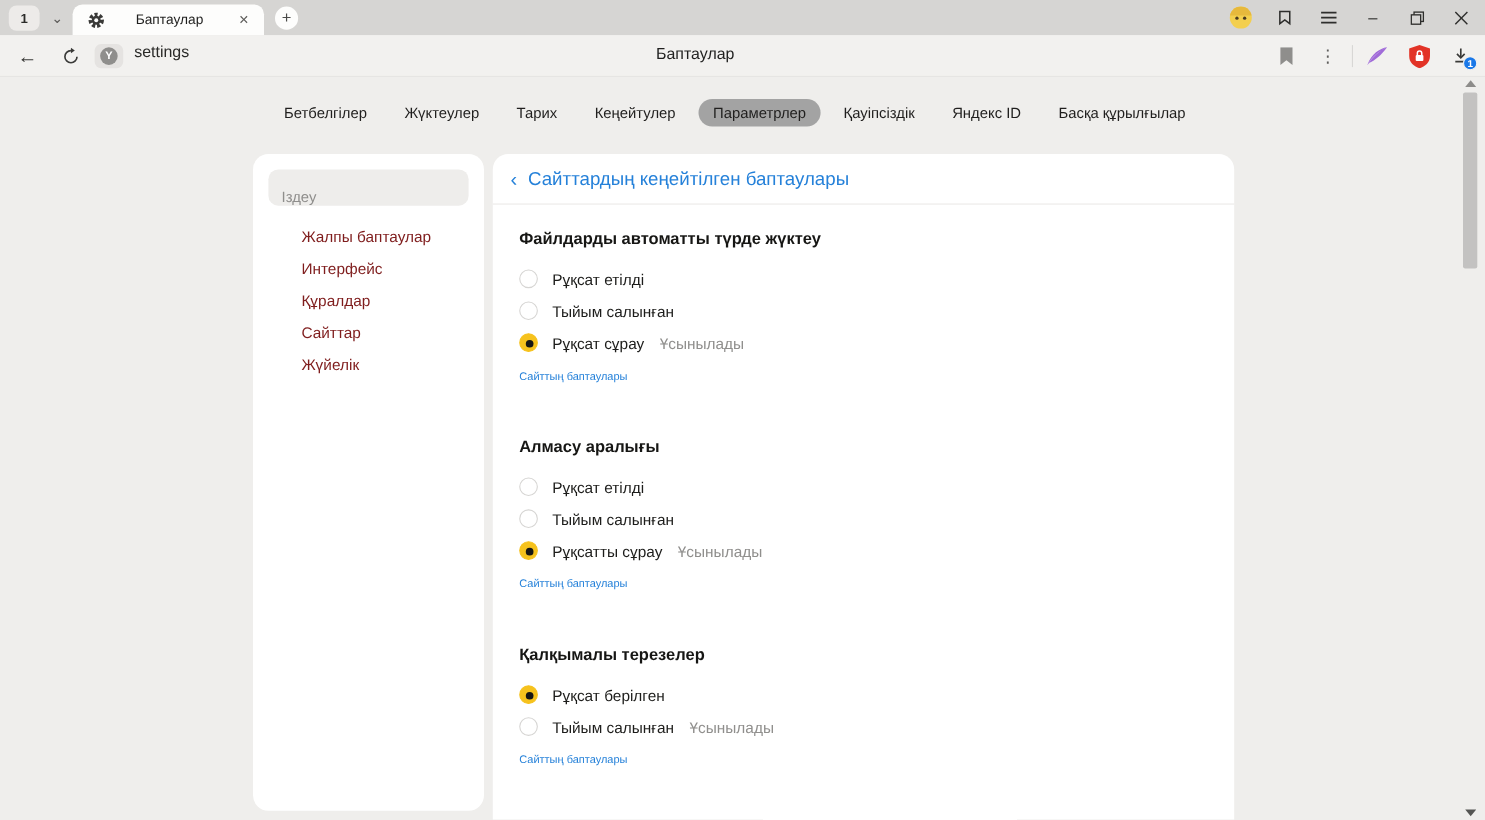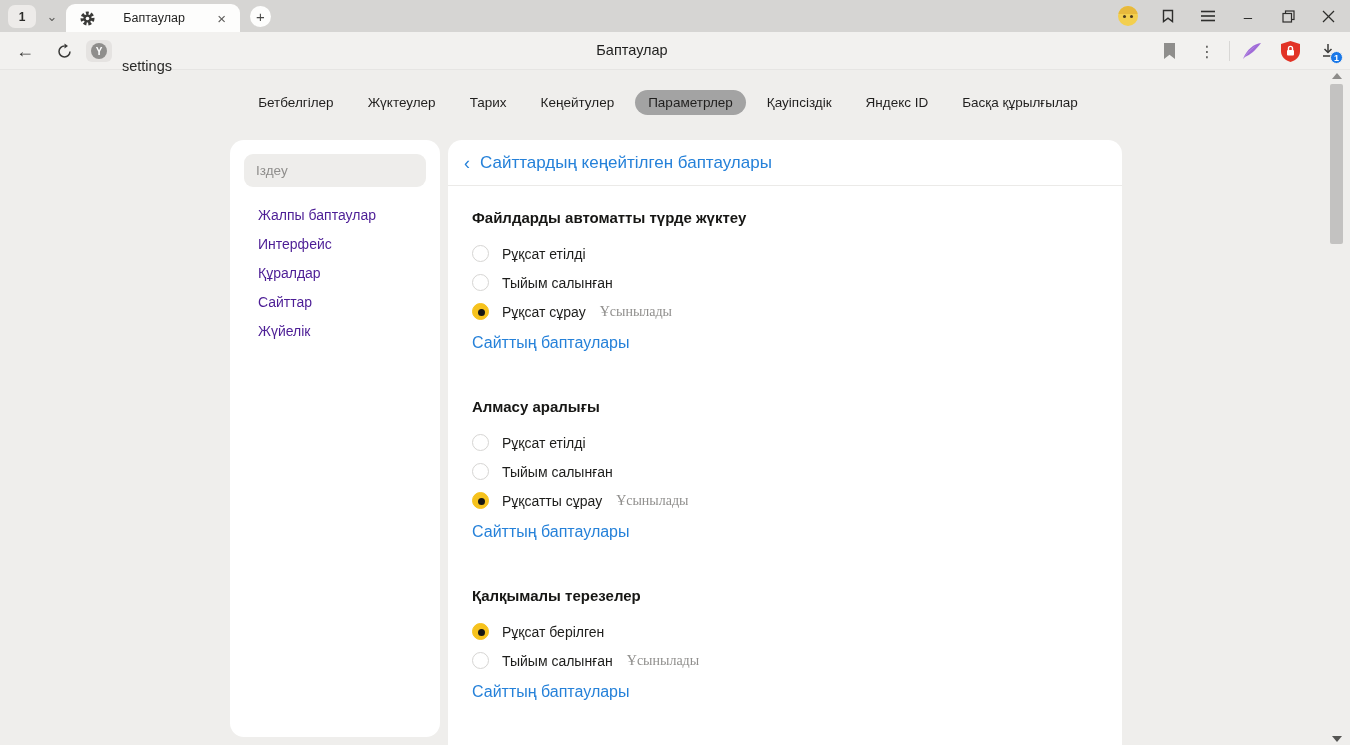--- a/index.html
+++ b/index.html
@@ -35,65 +35,65 @@
   .toolbar { position:absolute; top:32px; left:0; width:1350px; height:38px; background:#f2f1ef;
     border-bottom:1px solid #e6e5e3; }
   .nav-arrow { position:absolute; left:12px; top:7px; width:26px; height:24px; display:flex;
     align-items:center; justify-content:center; font-size:18px; color:#3a3a38; cursor:pointer; }
   .reload { position:absolute; left:52px; top:8px; width:24px; height:22px; display:flex;
     align-items:center; justify-content:center; cursor:pointer; }
   .favicon-chip { position:absolute; left:86px; top:8px; width:26px; height:22px; background:#e5e3e1;
     border-radius:6px; display:flex; align-items:center; justify-content:center; }
   .favicon-circle { width:16px; height:16px; border-radius:50%; background:#8f8e8c; color:#fff;
     font-size:10px; font-weight:700; display:flex; align-items:center; justify-content:center; }
-  .url-text { position:absolute; left:122px; top:26px; font-size:14.5px; color:#2a2a28; }
+  .url-text { position:absolute; left:122px; top:8px; font-size:14.5px; color:#2a2a28; }
   .omni-title { position:absolute; left:632px; top:10px; transform:translateX(-50%);
     font-size:14.5px; color:#1f1f1e; }
   .toolbar-right { position:absolute; right:6px; top:0; height:38px; display:flex; align-items:center; gap:6px; }
   .tbar-btn { width:32px; height:30px; display:flex; align-items:center; justify-content:center; cursor:pointer; position:relative; }
   .dots { font-size:16px; color:#5f5e5c; }
   .vdivider { width:1px; height:20px; background:#d8d7d5; }
   .dl-badge { position:absolute; right:1px; bottom:2px; width:13px; height:13px; border-radius:50%;
     background:#1a78e8; color:#fff; font-size:9px; font-weight:700; display:flex; align-items:center;
     justify-content:center; border:1px solid #f2f1ef; }
   
   .settings-nav { position:absolute; top:90px; left:0; width:1336px; display:flex; justify-content:center;
     align-items:flex-start; gap:8px; }
   .snav-item { font-size:13.5px; color:#201f1e; padding:5px 13px; border-radius:14px; cursor:pointer; white-space:nowrap; }
   .snav-item.active { background:#a3a3a3; }
   
   .sidebar-card { position:absolute; left:230px; top:140px; width:210px; height:597px;
     background:#ffffff; border-radius:14px; }
   .search-box { margin:14px; width:182px; height:33px; background:#eeedeb; border-radius:9px;
-    display:flex; align-items:center; }
+    display:flex; align-items:flex-end; }
   .search-box input { border:0; outline:0; background:transparent; width:100%; padding:0 12px;
     font-size:13.5px; font-family:inherit; color:#1d1d1b; }
   .search-box input::placeholder { color:#8f8e8c; }
   .side-list { margin-top:14px; }
-  .side-item { padding:7px 0 7px 28px; font-size:14px; color:#4c1d95; cursor:pointer; line-height:15px; }
+  .side-item { padding:7px 0 7px 28px; font-size:14px; color:#7f1d1d; cursor:pointer; line-height:15px;margin-left:16px; }
   .main-card { position:absolute; left:448px; top:140px; width:674px; height:650px;
     background:#ffffff; border-radius:14px 14px 0 0; }
   .main-header { display:flex; align-items:center; gap:10px; padding:13px 28px 12px 16px;
     border-bottom:1px solid #ebeae8; color:#2581d9; cursor:pointer; }
   .back-chevron { font-size:18px; line-height:18px; }
   .main-heading { font-size:17px; }
   .main-content { padding:0 24px; }
   .section { margin-top:22px; }
   .section + .section { margin-top:44px; }
   .section-title { font-size:15px; font-weight:700; color:#161614; line-height:19px; }
   .options { margin-top:12px; }
   .option-row { display:flex; align-items:center; height:29px; cursor:pointer; }
   .radio { width:17px; height:17px; border-radius:50%; background:#fff; border:1px solid #d6d5d3;
     flex:0 0 17px; position:relative; }
   .option-row.selected .radio { background:#f6c21d; border-color:#f6c21d; }
   .option-row.selected .radio::after { content:""; position:absolute; left:5px; top:5px;
     width:7px; height:7px; border-radius:50%; background:#161614; }
   .option-label { margin-left:13px; font-size:14px; color:#1d1d1b; }
-  .option-note { margin-left:14px; font-size:14px; color:#908f8d;font-family:Liberation Serif, serif; }
-  .site-link { display:inline-block; margin-top:7px; font-size:16px; color:#2581d9;
+  .option-note { margin-left:14px; font-size:14px; color:#908f8d; }
+  .site-link { display:inline-block; margin-top:7px; font-size:10px; color:#2581d9;
     cursor:pointer; line-height:20px; }
   
   .scroll-up { position:absolute; left:1332px; top:73px; width:10px; height:6px; cursor:pointer;
     border-left:5px solid transparent; border-right:5px solid transparent; border-bottom:6px solid #8d8c8a; width:0; }
   .scroll-down { position:absolute; left:1332px; top:736px; width:0; height:6px; cursor:pointer;
     border-left:5px solid transparent; border-right:5px solid transparent; border-top:6px solid #555553; }
   .scroll-thumb { position:absolute; left:1330px; top:84px; width:13px; height:160px;
     background:#c3c2c1; border-radius:2px; cursor:pointer; }
   svg { display:block; }
 </style>

